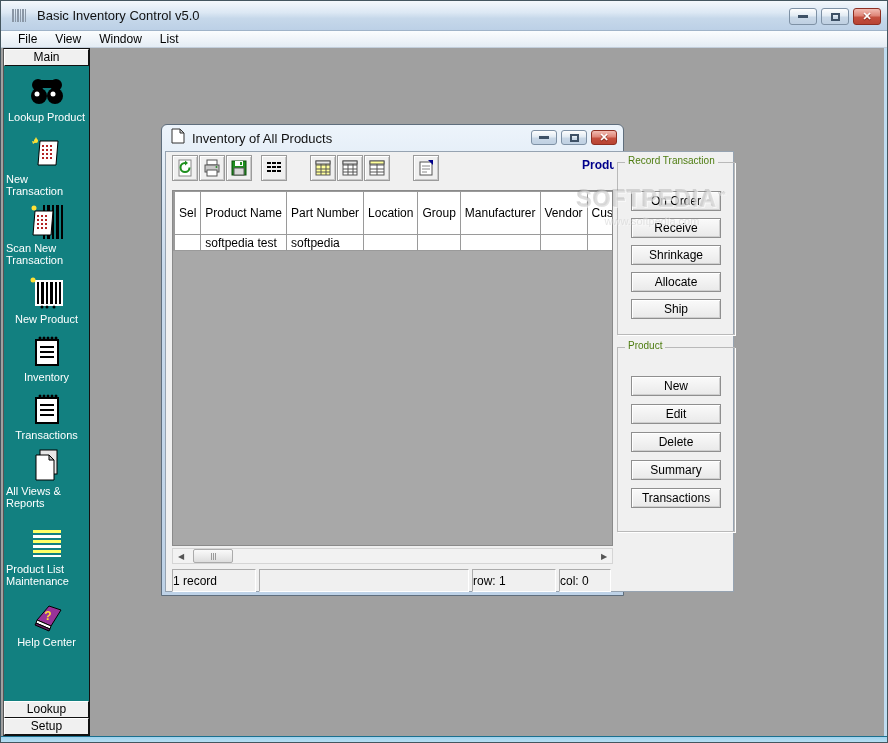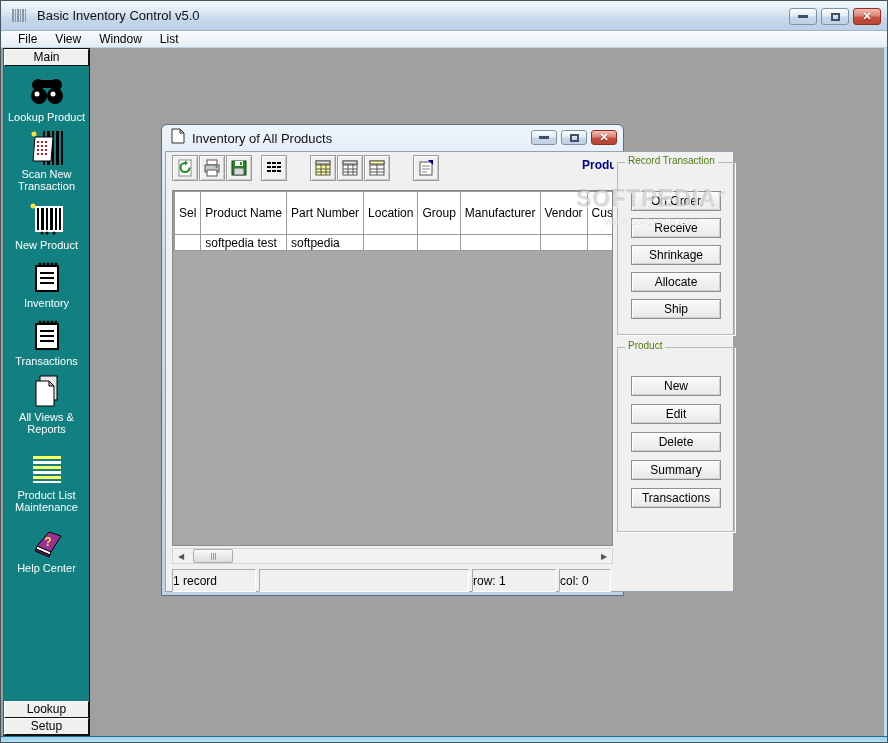--- a/index.html
+++ b/index.html
@@ -29,21 +29,21 @@
     display:flex; align-items:center; padding-left:8px; }
   .menu-item { font-size:12px; color:#000; padding:1px 9px; cursor:default; }
 
   
   .sidebar { position:absolute; left:2px; top:47px; width:87px; height:688px;
     background:#128080; border:1px solid #111; border-left-color:#555;
     display:flex; flex-direction:column; align-items:stretch; }
   .side-tab { height:17px; background:#F0F0F0; border:1px solid #111; border-top-color:#fff; border-left-color:#fff;
     font-size:12px; color:#000; text-align:center; line-height:15px; cursor:default; }
   .nav-item { display:flex; flex-direction:column; align-items:center; cursor:default; }
-  .nav-label { color:#fff; font-size:11px; text-align:center; line-height:12px; margin-top:3px; padding:0 2px; }
+  .nav-label { color:#fff; font-size:11px; text-align:left; line-height:12px; margin-top:3px; padding:0 2px; }
   .nav-icon { width:36px; height:34px; display:flex; align-items:center; justify-content:center; }
   .mt8{margin-top:8px}.mt13{margin-top:13px}.mt10{margin-top:10px}.mt9{margin-top:9px}
   .mt7{margin-top:7px}.mt17{margin-top:17px}.mt12{margin-top:12px}
   .side-bottom { margin-top:auto; }
 
   
   .mdi { position:absolute; left:89px; top:47px; width:796px; height:688px; background:#A0A0A0; }
   .frame-bottom { position:absolute; left:0; top:735px; width:888px; height:8px;
     background:linear-gradient(#9ED2EC,#C2E4F6); border-top:1px solid #1B6F8E; }
   .frame-right { position:absolute; right:0; top:47px; width:3px; height:688px; background:#BFDCF0; }
@@ -172,20 +172,36 @@
               <circle cx="9" cy="20" r="8"></circle>
               <circle cx="25" cy="20" r="8"></circle>
             </g>
             <circle cx="7" cy="18" r="2.5" fill="#fff"></circle>
             <circle cx="23" cy="18" r="2.5" fill="#fff"></circle>
           </svg>
       </span>
       <span class="nav-label">Lookup Product</span>
     </div>
 
+    <div class="nav-item mt13">
+      <span class="nav-icon">
+        <svg width="34" height="36" viewBox="0 0 34 36">
+            <path d="M10 6 L28 6 L26 30 L8 30 Z" fill="#fff" stroke="#000"></path>
+            <g stroke="#B22222" stroke-width="2">
+              <line x1="12" y1="11" x2="24" y2="11" stroke-dasharray="2,2"></line>
+              <line x1="12" y1="15" x2="24" y2="15" stroke-dasharray="2,2"></line>
+              <line x1="12" y1="19" x2="24" y2="19" stroke-dasharray="2,2"></line>
+              <line x1="12" y1="23" x2="24" y2="23" stroke-dasharray="2,2"></line>
+            </g>
+            <path d="M6 2 L8 6 L4 6 Z M2 6 L6 7 L3 9 Z" fill="#FFE135"></path>
+            <circle cx="6" cy="6" r="2" fill="#FFE135"></circle>
+          </svg>
+      </span>
+      <span class="nav-label">New Transaction</span>
+    </div>
 
     <div class="nav-item mt8">
       <span class="nav-icon">
         <svg width="36" height="38" viewBox="0 0 36 38">
             <g fill="#000">
               <rect x="14" y="2" width="2" height="34"></rect>
               <rect x="18" y="2" width="3" height="34"></rect>
               <rect x="23" y="2" width="2" height="34"></rect>
               <rect x="27" y="2" width="3" height="34"></rect>
               <rect x="32" y="2" width="2" height="34"></rect>

